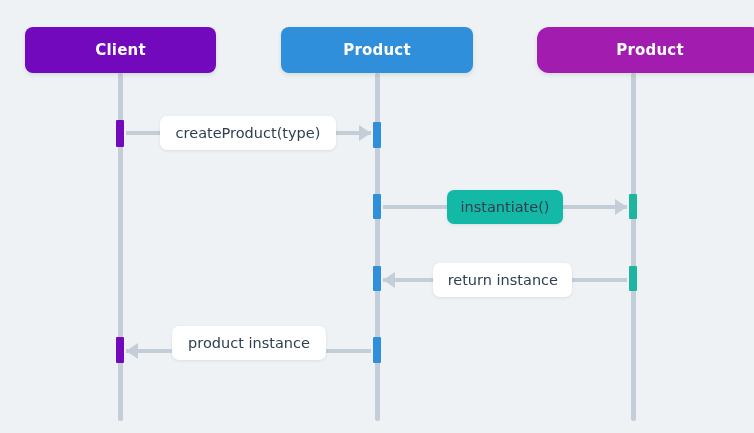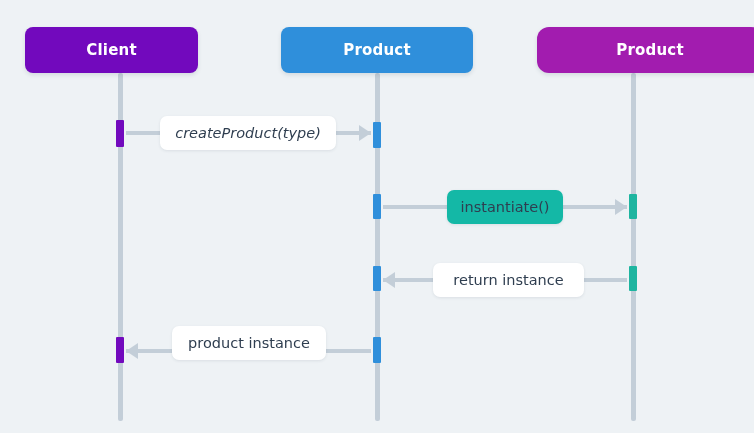--- a/index.html
+++ b/index.html
@@ -99,51 +99,51 @@
 
 <div id="diagram">
   <div id="lifelines-layer">
       <div class="lifeline" style="left: 118px; top: 73px; height: 348px; background: rgb(195, 206, 216);"></div>
       <div class="lifeline" style="left: 375px; top: 73px; height: 348px; background: rgb(195, 206, 216);"></div>
       <div class="lifeline" style="left: 631px; top: 73px; height: 348px; background: rgb(195, 206, 216);"></div>
     </div>
   <div id="messages-layer">
       <div class="msg-line" style="left: 126px; top: 131px; width: 245px; background: rgb(195, 206, 216);"></div>
       <div class="arrowhead right" style="top: 125px; left: 359px; border-left-color: rgb(195, 206, 216);"></div>
-      <div class="msg-label" style="left: 160px; width: 176px; top: 116px; background: rgb(255, 255, 255); font-style: italic;">
+      <div class="msg-label" style="left: 160px; width: 176px; top: 116px; background: rgb(255, 255, 255);">
         <span class="msg-label-text" style="color: rgb(47, 62, 80);">createProduct(type)</span>
       </div>
       <div class="msg-line" style="left: 383px; top: 205px; width: 244px; background: rgb(195, 206, 216);"></div>
       <div class="arrowhead right" style="top: 199px; left: 615px; border-left-color: rgb(195, 206, 216);"></div>
       <div class="msg-label" style="left: 447px; width: 116px; top: 190px; background: #14b8a6;">
         <span class="msg-label-text" style="color: rgb(47, 62, 80);">instantiate()</span>
       </div>
       <div class="msg-line" style="left: 383px; top: 278px; width: 244px; background: rgb(195, 206, 216);"></div>
       <div class="arrowhead left" style="top: 272px; left: 383px; border-right-color: rgb(195, 206, 216);"></div>
-      <div class="msg-label" style="left: 433px; width: 151px; top: 263px; background: rgb(255, 255, 255);">
+      <div class="msg-label" style="left: 433px; width: 139px; top: 263px; background: rgb(255, 255, 255); justify-content: flex-end;">
         <span class="msg-label-text" style="color: rgb(47, 62, 80);">return instance</span>
       </div>
       <div class="msg-line" style="left: 126px; top: 349px; width: 245px; background: rgb(195, 206, 216);"></div>
       <div class="arrowhead left" style="top: 343px; left: 126px; border-right-color: rgb(195, 206, 216);"></div>
       <div class="msg-label" style="left: 172px; width: 154px; top: 326px; background: rgb(255, 255, 255);">
         <span class="msg-label-text" style="color: rgb(47, 62, 80);">product instance</span>
       </div>
     </div>
   <div id="activations-layer">
       <div class="activation" style="left: 116px; top: 120px; height: 27px; background: rgb(114, 9, 189);"></div>
       <div class="activation" style="left: 373px; top: 122px; height: 26px; background: rgb(47, 143, 219);"></div>
       <div class="activation" style="left: 373px; top: 194px; height: 25px; background: rgb(47, 143, 219);"></div>
       <div class="activation" style="left: 629px; top: 194px; height: 25px; background: rgb(30, 181, 160);"></div>
       <div class="activation" style="left: 373px; top: 266px; height: 25px; background: rgb(47, 143, 219);"></div>
       <div class="activation" style="left: 629px; top: 266px; height: 25px; background: rgb(30, 181, 160);"></div>
       <div class="activation" style="left: 373px; top: 337px; height: 26px; background: rgb(47, 143, 219);"></div>
       <div class="activation" style="left: 116px; top: 337px; height: 26px; background: rgb(114, 9, 189);"></div>
     </div>
   <div id="participants-layer">
-      <div class="participant" style="left: 25px; top: 27px; width: 173px; background: rgb(114, 9, 189);">
+      <div class="participant" style="left: 25px; top: 27px; width: 191px; background: rgb(114, 9, 189);">
         <span class="participant-label">Client</span>
       </div>
       <div class="participant" style="left: 281px; top: 27px; width: 192px; background: rgb(47, 143, 219);">
         <span class="participant-label">Product</span>
       </div>
       <div class="participant" style="left: 537px; top: 27px; width: 226px; background: #a21caf; border-radius: 12px;">
         <span class="participant-label">Product</span>
       </div>
     </div>
 </div>

